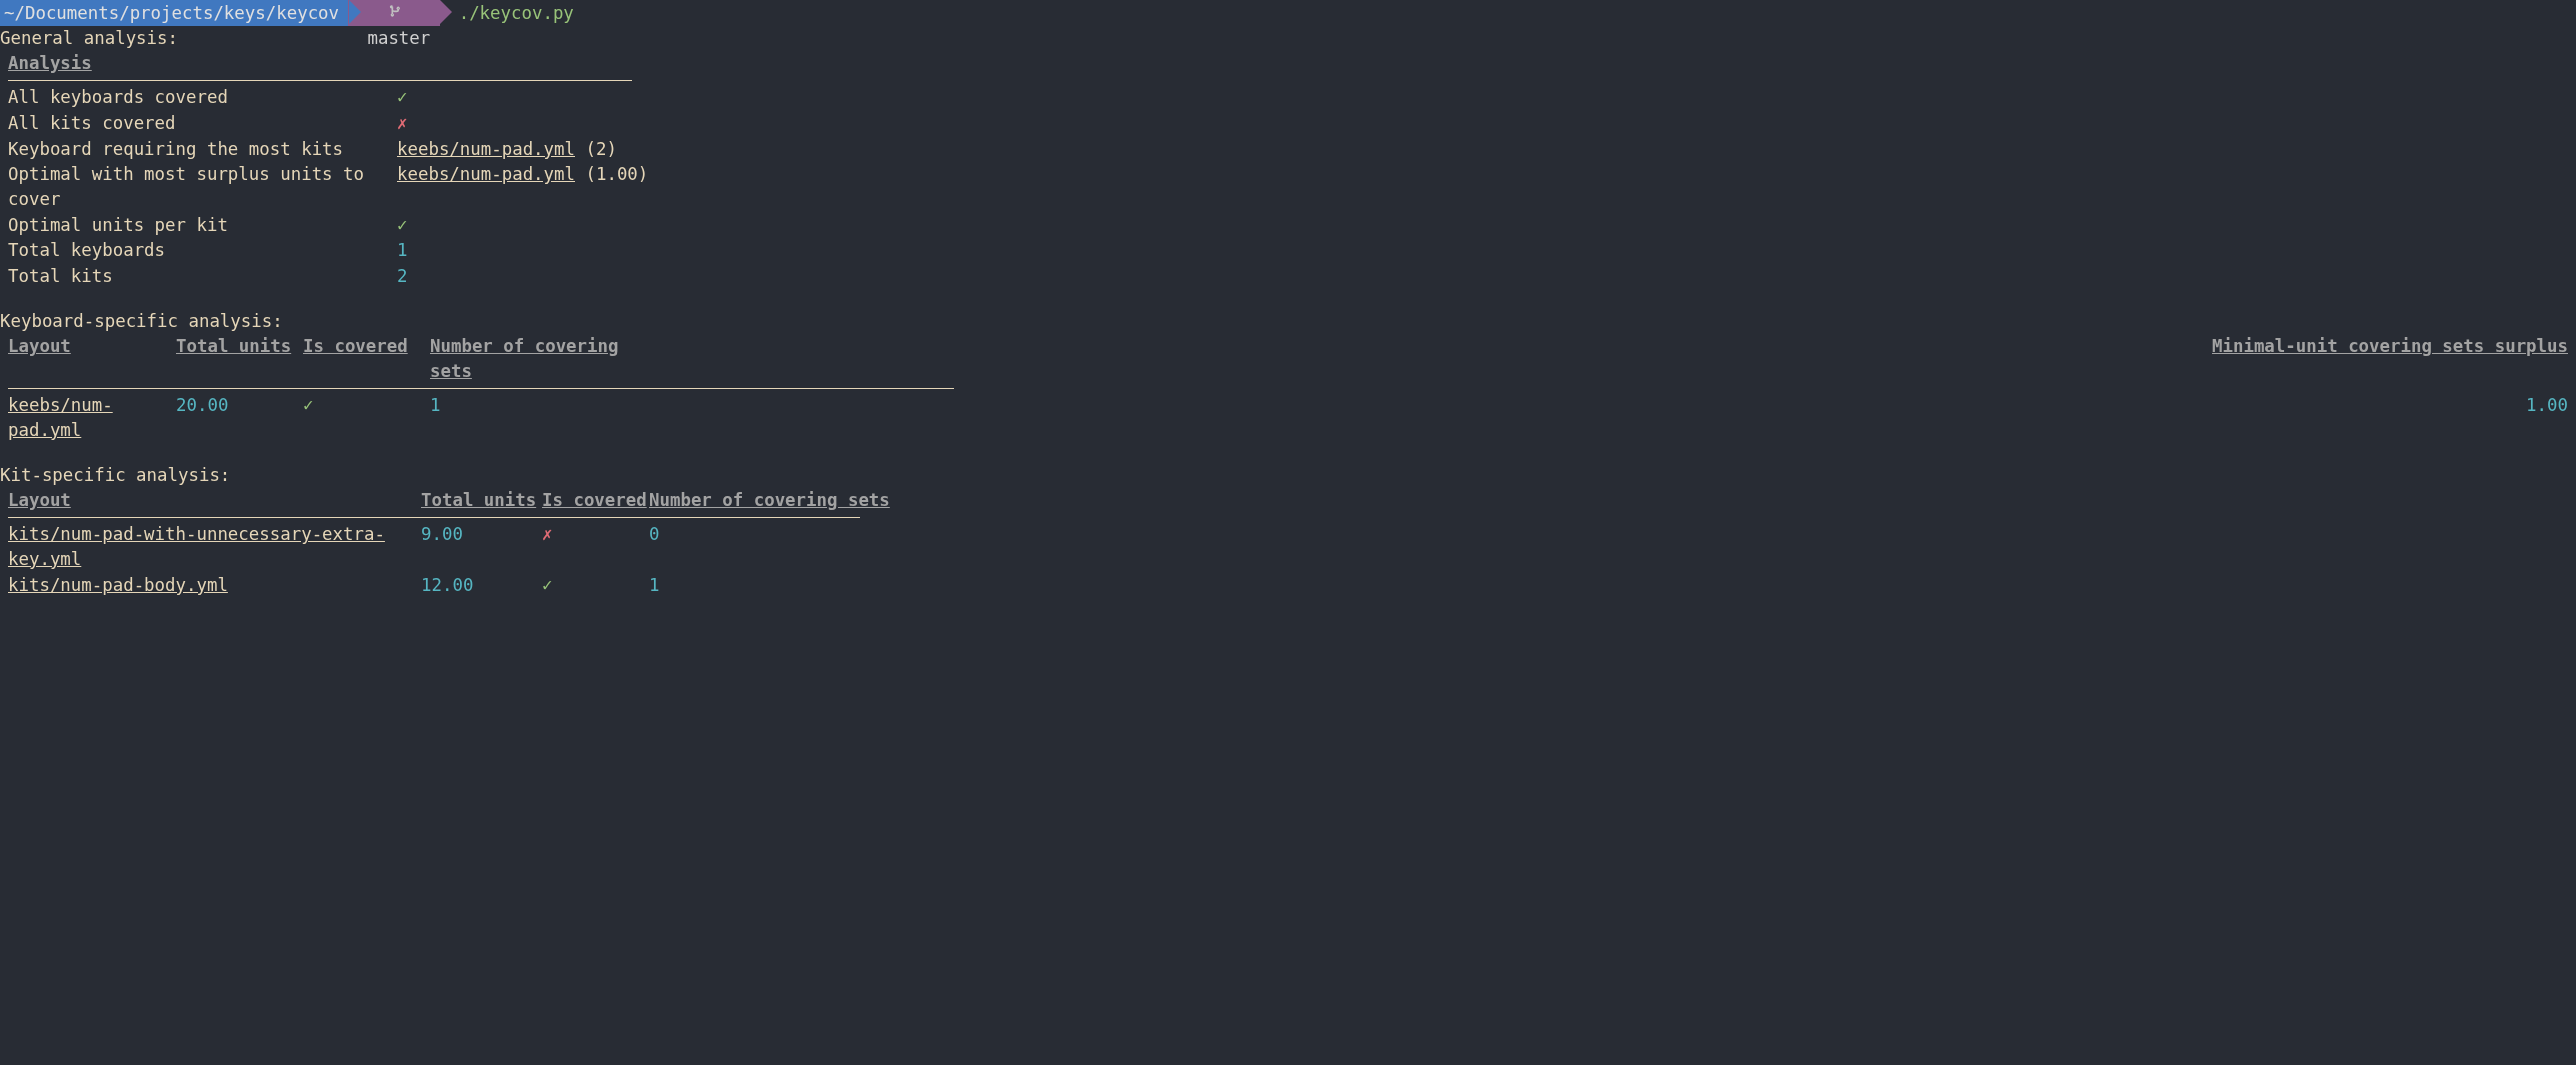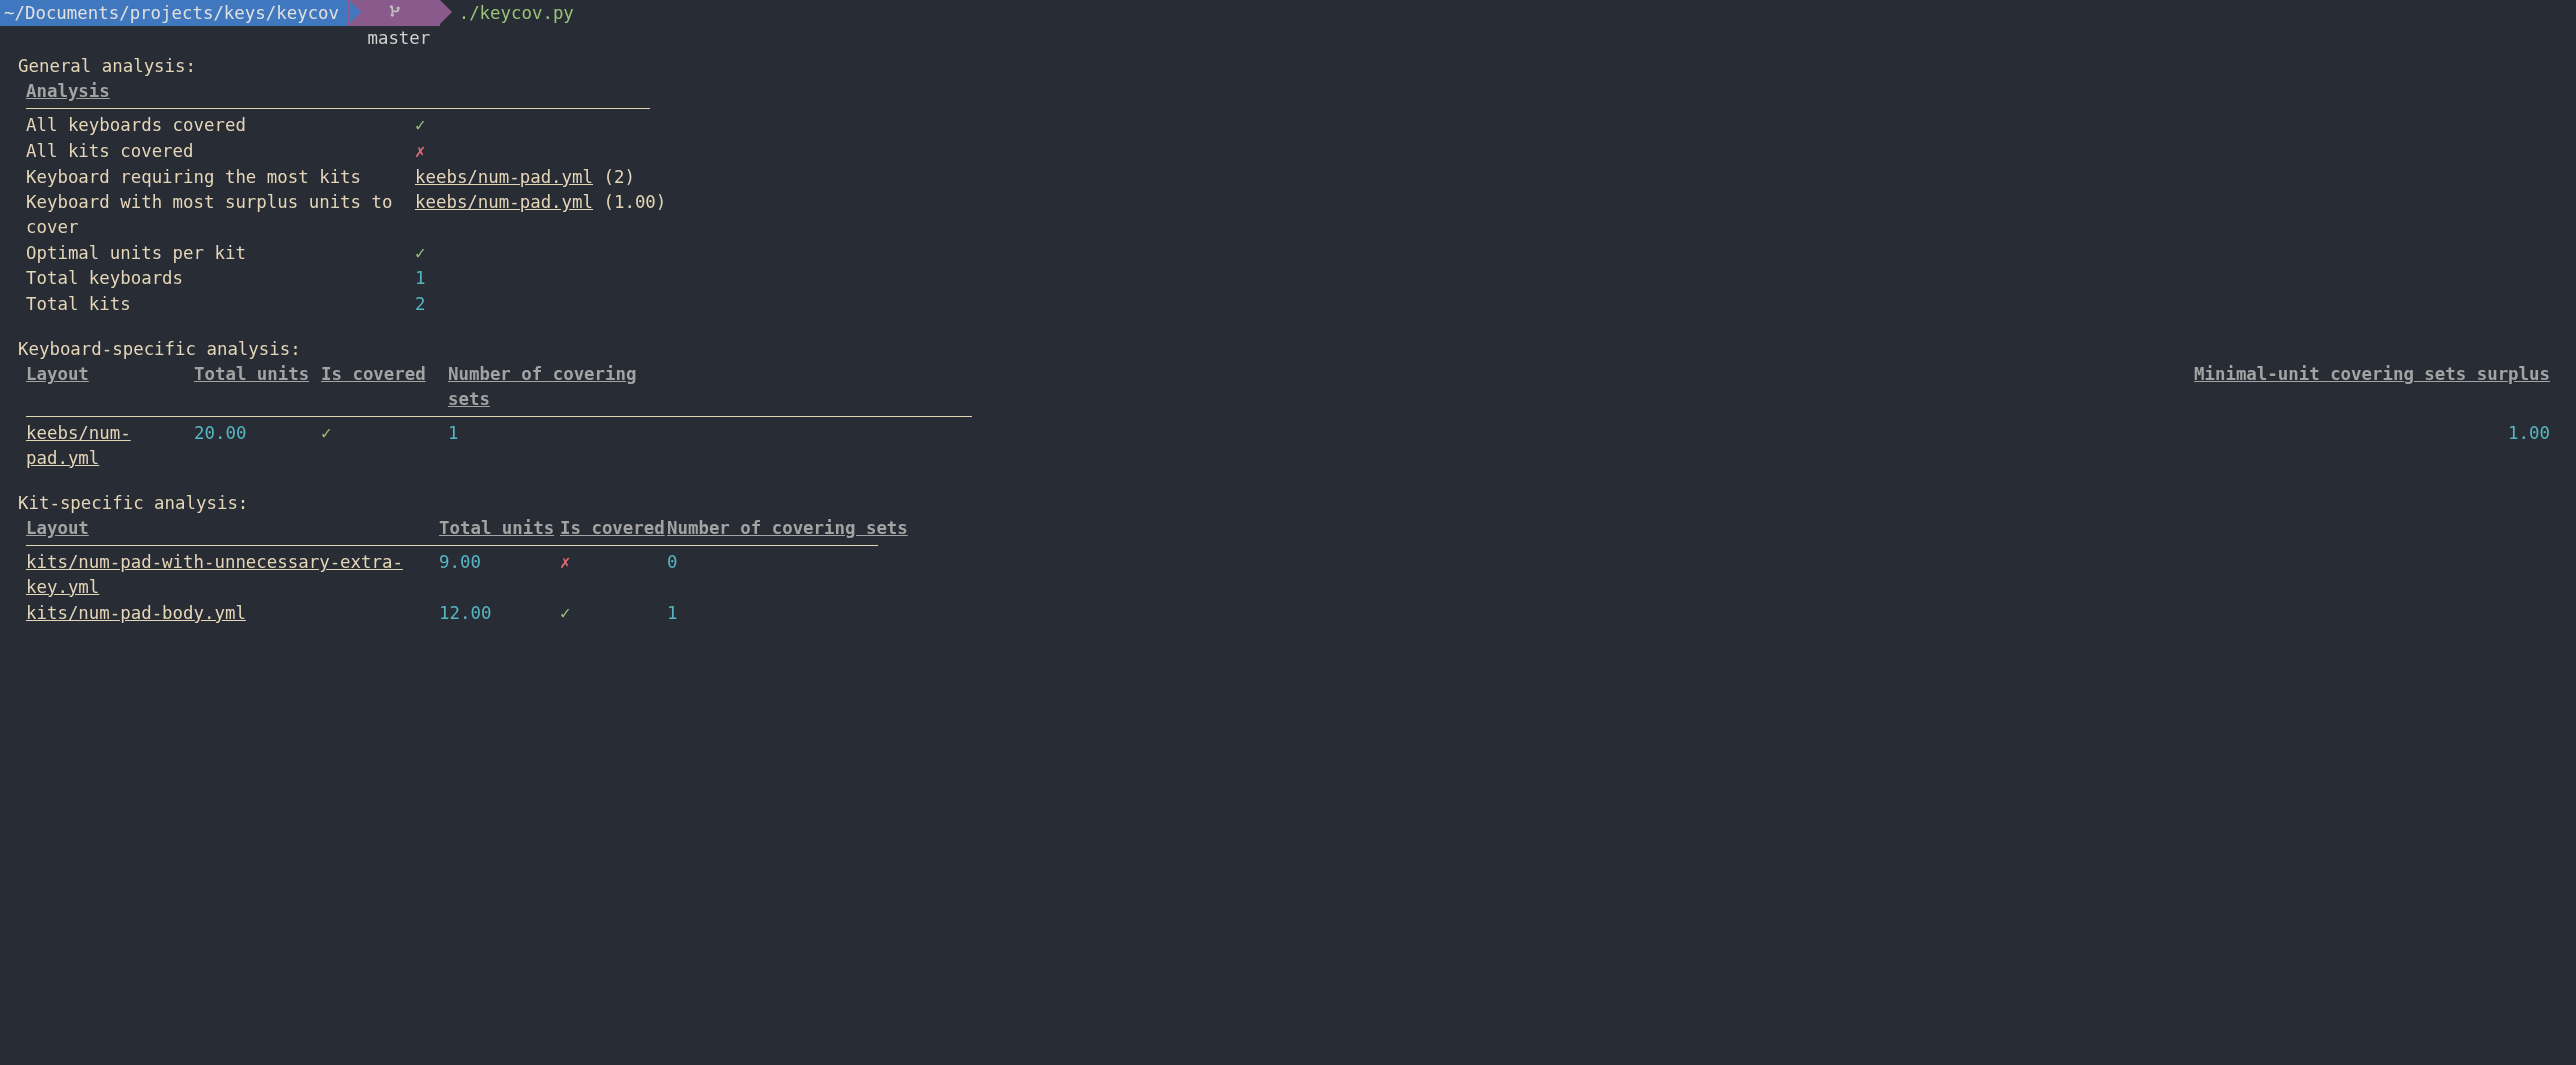--- a/index.html
+++ b/index.html
@@ -75,22 +75,21 @@
     
     .prompt-command {
       color: #98c379;
       padding-left: 19px;
       height: 100%;
       display: flex;
       align-items: center;
     }
     
     .content {
-      padding: 0 18px;
-      margin-top: 28px;
+      padding: 0 0;
     }
     
     .section-title {
       color: #e5d6b8;
     }
     
     .header-row {
       color: #a3a3a3;
       font-weight: bold;
       text-decoration: underline;
@@ -186,21 +185,21 @@
       </div>
       <div class="row">
         <div class="gen-col1 value-white">All kits covered</div>
         <div class="gen-col2"><span class="value-red">✗</span></div>
       </div>
       <div class="row">
         <div class="gen-col1 value-white">Keyboard requiring the most kits</div>
         <div class="gen-col2"><span class="value-link">keebs/num-pad.yml</span><span class="paren"> (2)</span></div>
       </div>
       <div class="row">
-        <div class="gen-col1 value-white">Keyboard with most surplus units to cover</div>
+        <div class="gen-col1 value-white">Optimal with most surplus units to cover</div>
         <div class="gen-col2"><span class="value-link">keebs/num-pad.yml</span><span class="paren"> (1.00)</span></div>
       </div>
       <div class="row">
         <div class="gen-col1 value-white">Optimal units per kit</div>
         <div class="gen-col2"><span class="value-green">✓</span></div>
       </div>
       <div class="row">
         <div class="gen-col1 value-white">Total keyboards</div>
         <div class="gen-col2"><span class="value-teal">1</span></div>
       </div>

